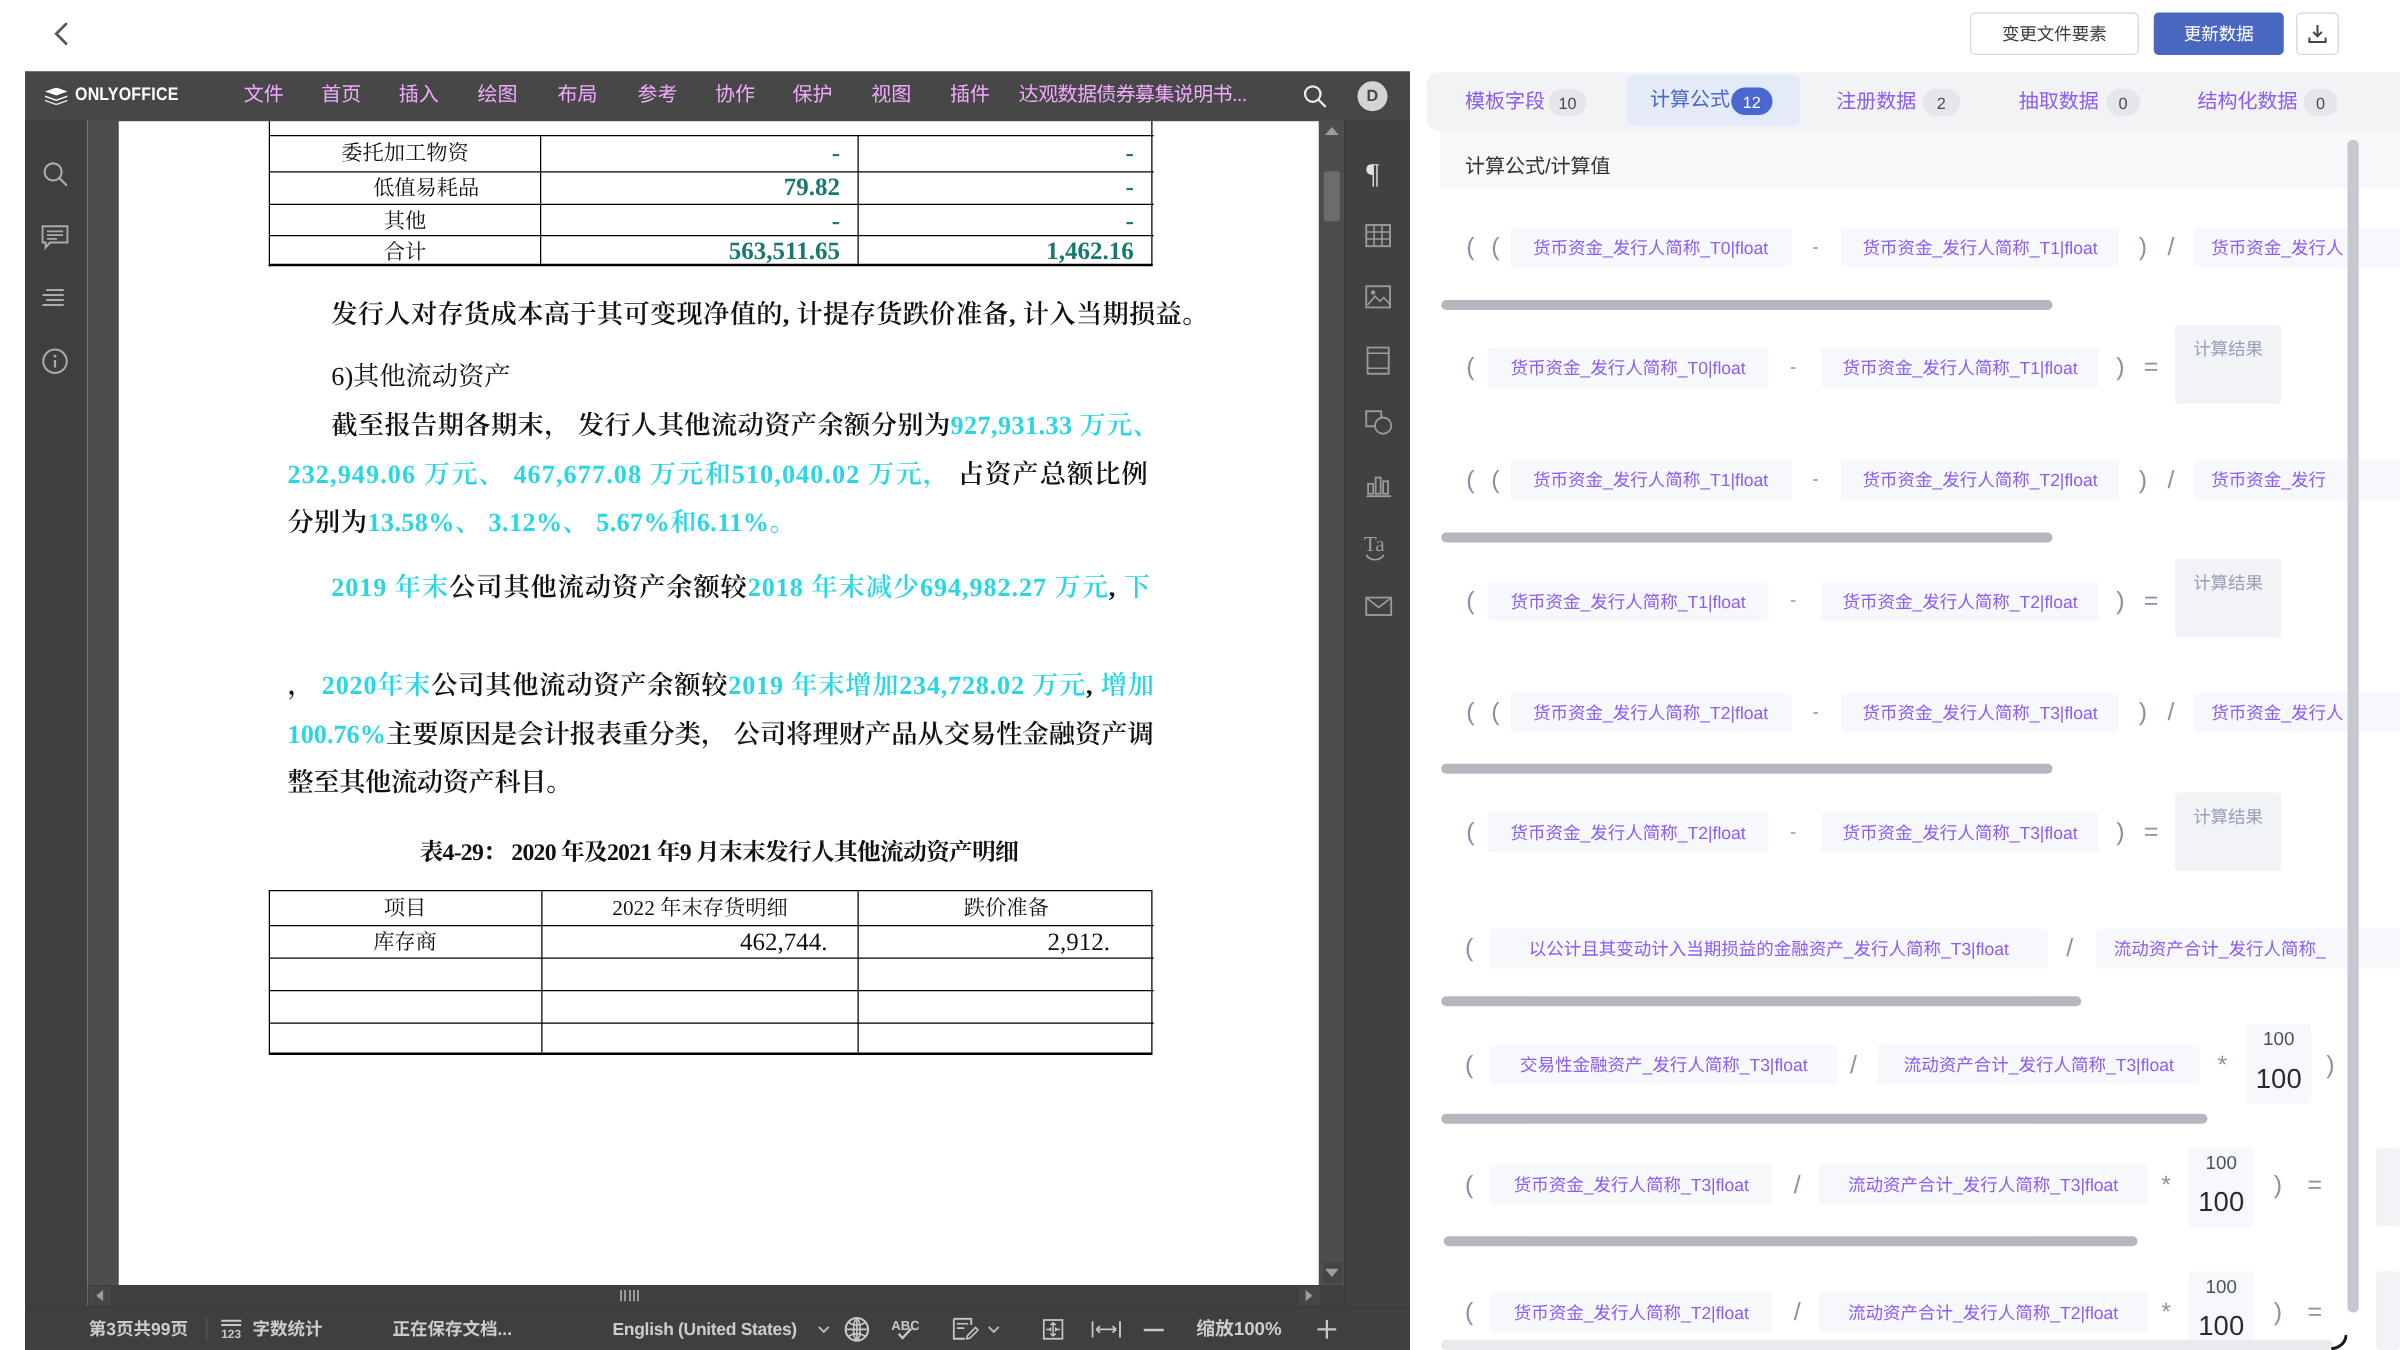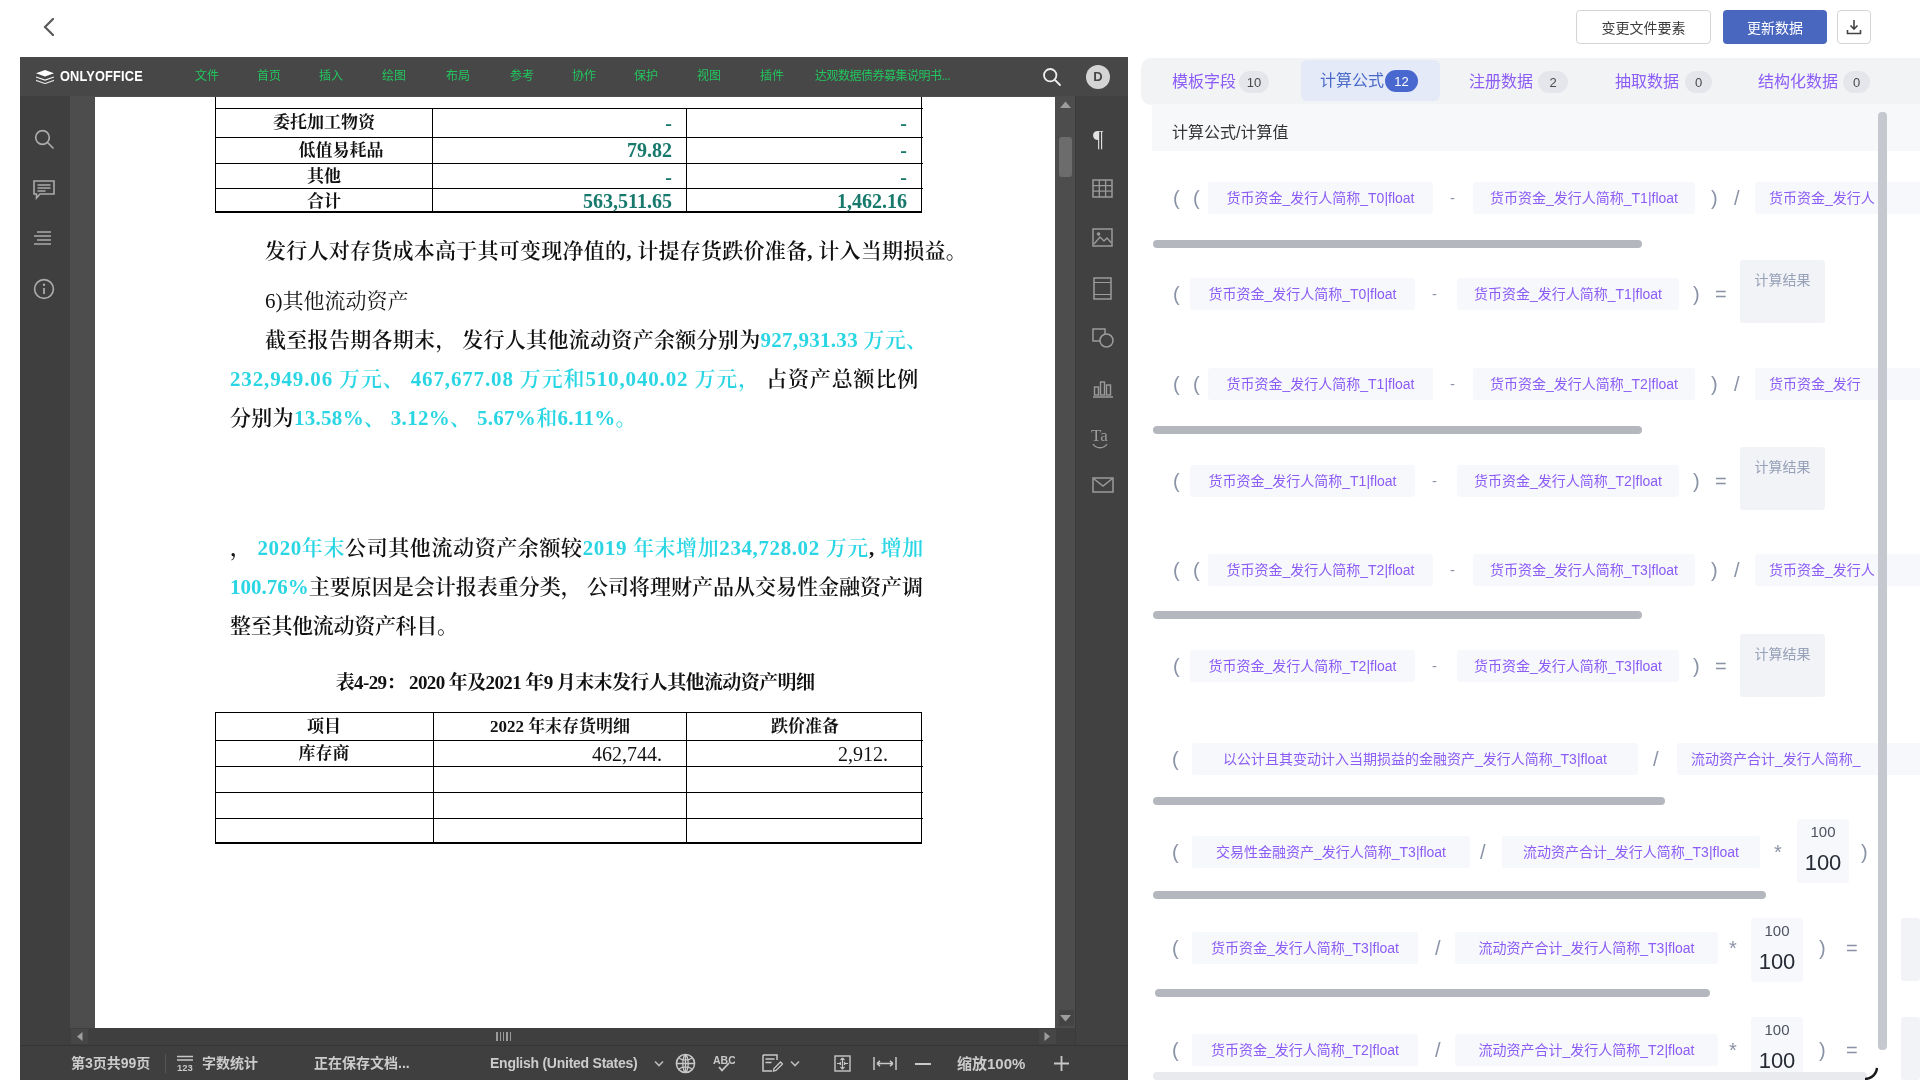--- a/index.html
+++ b/index.html
@@ -8,21 +8,21 @@
 #stage{position:relative;width:1920px;height:1080px}
 
 #topbar{left:0;top:0;width:1920px;height:57px;background:#fff}
 #backchev{left:43px;top:18px;width:11px;height:18px}
 .btn{border-radius:4px;font-size:14px;display:flex;align-items:center;justify-content:center}
 #btn1{left:1576px;top:10px;width:135px;height:34px;border:1px solid #d5d5d5;color:#3c3c3c;background:#fff}
 #btn2{left:1723px;top:10px;width:104px;height:34px;background:#4a67c0;color:#fff}
 #btn3{left:1837px;top:10px;width:34px;height:34px;border:1px solid #d5d5d5;background:#fff}
 
 #edhead{left:20px;top:57px;width:1108px;height:39px;background:#474747}
-.menu{position:absolute;top:0;height:39px;line-height:39px;color:#22c55e;font-size:12px;white-space:nowrap}
+.menu{position:absolute;top:0;height:39px;line-height:39px;color:#f0abfc;font-size:16px;white-space:nowrap}
 #logotext{color:#fff;font-weight:bold;font-size:14.5px;letter-spacing:.2px;transform:scaleX(.88);transform-origin:left center}
 
 #sidebar{left:20px;top:96px;width:50px;height:949px;background:#3f3f3f}
 
 #canvas{left:70px;top:96px;width:1005px;height:949px;background:#4d4d4d;overflow:hidden}
 #page{position:absolute;left:25px;top:1px;width:960px;height:931px;background:#fff}
 
 #vsb{position:absolute;left:986px;top:0;width:19px;height:949px;background:#4d4d4d}
 
 #hsb{position:absolute;left:0;top:932px;width:1005px;height:17px;background:#3f3f3f}
@@ -46,21 +46,21 @@
   color:#97a1b8;font-size:14px;text-align:center;padding-top:9px}
 .frac{position:absolute;width:52px;height:64px;background:#f7f8fb;border-radius:3px;text-align:center}
 .frac .n{font-size:15px;color:#4c5260;line-height:22px;padding-top:2px}
 .frac .d{font-size:22px;color:#272b35;line-height:24px;margin-top:8px}
 .hdiv{position:absolute;height:8px;border-radius:4px;background:#b4b8be}
 #rsb{position:absolute;left:750px;top:55px;width:9px;height:938px;border-radius:4px;background:#c5c8ce}
 
 .doc{font-family:"Liberation Serif","Noto Serif CJK SC",serif;color:#111}
 .cy{color:#2bd6e4}
 .dl{font-size:21px;font-weight:600;height:26px;line-height:26px;white-space:nowrap}
-.t1l{font-size:17px;font-weight:bold;text-align:center;height:26px;line-height:26px}
+.t1l{font-size:17px;font-weight:normal;text-align:center;height:26px;line-height:26px}
 .t1n{font-size:20px;font-weight:bold;text-align:right;color:#17786c;height:26px;line-height:26px;padding-right:14px}
 .t2n{font-size:20px;text-align:right;height:26px;line-height:26px}
 svg{display:block}
 </style></head>
 <body>
 <div id="stage">
 <div class="abs" id="topbar">
   <svg class="abs" id="backchev" viewBox="0 0 11 18">
         <path d="M10 1 L2 9 L10 17" fill="none" stroke="#595959" stroke-width="2.2" stroke-linecap="round"></path>
       </svg>
@@ -140,20 +140,21 @@
       <div class="abs t1n" style="left:471px;top:40px;width:236px;padding-right:16px">-</div>
       <div class="abs t1n" style="left:471px;top:67px;width:236px;padding-right:16px">-</div>
       <div class="abs t1n" style="left:471px;top:91px;width:236px;padding-right:16px">1,462.16</div>
     </div>
 
     <div class="abs dl" style="left:170px;top:141px;letter-spacing:.25px">发行人对存货成本高于其可变现净值的, 计提存货跌价准备, 计入当期损益。</div>
     <div class="abs dl" style="left:170px;top:191px;font-weight:normal">6)其他流动资产</div>
     <div class="abs dl" style="left:170px;top:230px;letter-spacing:.3px">截至报告期各期末， 发行人其他流动资产余额分别为<span class="cy">927,931.33 万元、</span></div>
     <div class="abs dl" style="left:135px;top:269px;letter-spacing:.85px"><span class="cy">232,949.06 万元、 467,677.08 万元和510,040.02 万元，</span> 占资产总额比例</div>
     <div class="abs dl" style="left:135px;top:308px;letter-spacing:.3px">分别为<span class="cy">13.58%、 3.12%、 5.67%和6.11%。</span></div>
+    <div class="abs dl" style="left:170px;top:360px;letter-spacing:.72px"><span class="cy">2019 年末</span>公司其他流动资产余额较<span class="cy">2018 年末减少694,982.27 万元</span>, <span class="cy">下</span></div>
     <div class="abs dl" style="left:135px;top:438px;letter-spacing:.6px">， <span class="cy">2020年末</span>公司其他流动资产余额较<span class="cy">2019 年末增加234,728.02 万元</span>, <span class="cy">增加</span></div>
     <div class="abs dl" style="left:135px;top:477px"><span class="cy">100.76%</span>主要原因是会计报表重分类， 公司将理财产品从交易性金融资产调</div>
     <div class="abs dl" style="left:135px;top:516px;letter-spacing:-.3px">整至其他流动资产科目。</div>
     <div class="abs" style="left:20px;top:570px;width:920px;text-align:center;font-size:19px;font-weight:bold;letter-spacing:-.6px">表4-29： 2020 年及2021 年9 月末末发行人其他流动资产明细</div>
 
     <div class="abs" style="left:120px;top:615px;width:707px;height:132px;border:1px solid #000;border-bottom-width:2px">
       <div class="abs" style="left:0;top:27px;width:707px;height:1px;background:#000"></div>
       <div class="abs" style="left:0;top:53px;width:707px;height:1px;background:#000"></div>
       <div class="abs" style="left:0;top:79px;width:707px;height:1px;background:#000"></div>
       <div class="abs" style="left:0;top:105px;width:707px;height:1px;background:#000"></div>

